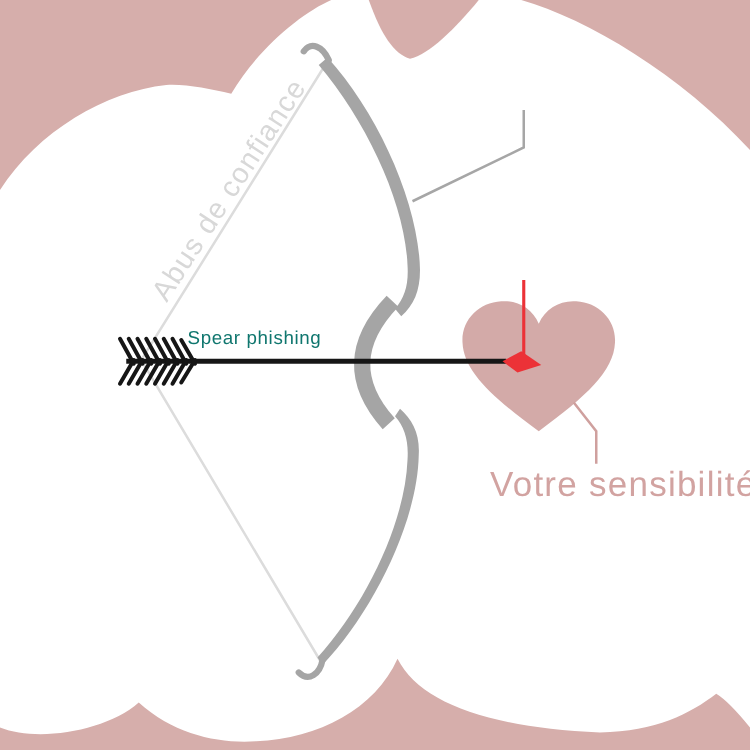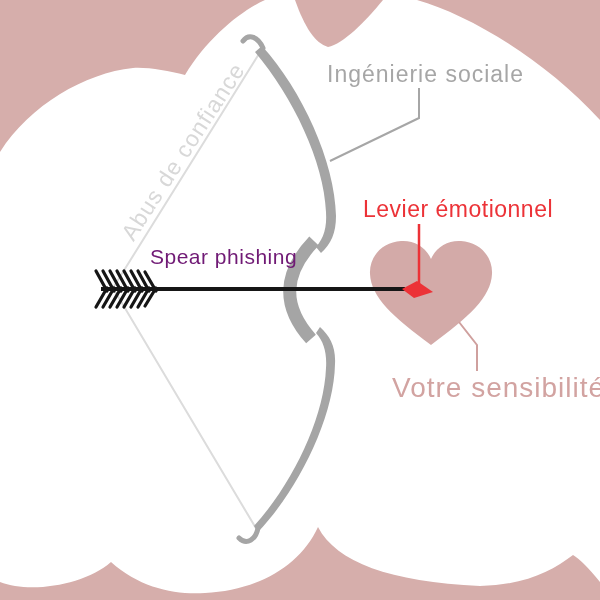--- a/index.html
+++ b/index.html
@@ -13,22 +13,22 @@
   .label-bowstring{
     left:84px;top:146px;width:190px;text-align:center;
     font-size:23px;letter-spacing:1px;color:#d8d8d8;
     transform:rotate(-57deg);
   }
   .label-bow{
     left:327px;top:62px;
     font-size:23px;letter-spacing:1px;color:#a6a6a6;
   }
   .label-arrow{
-    left:150px;top:245px;
-    font-size:21px;letter-spacing:0.5px;color:#701a75;
+    left:150px;top:263px;
+    font-size:15px;letter-spacing:0.5px;color:#0f766e;
   }
   .label-lever{
     left:363px;top:197px;
     font-size:23px;letter-spacing:0.5px;color:#ec3237;
   }
   .label-heart{
     left:392px;top:373px;
     font-size:28px;letter-spacing:1px;color:#d2a3a1;
   }
 </style>
@@ -86,17 +86,15 @@
         <line x1="135" y1="288" x2="124" y2="307"></line>
         <line x1="142" y1="288" x2="131" y2="307"></line>
         <line x1="149" y1="288" x2="138" y2="307"></line>
         <line x1="156" y1="288" x2="145" y2="306"></line>
       </g>
       <polygon points="402,289 417,281 433,292 414,298" fill="#ec3237"></polygon>
     </g>
   </svg>
 
   <div class="label label-bowstring">Abus de confiance</div>
-  <div class="label label-bow">Ingénierie sociale</div>
   <div class="label label-arrow">Spear phishing</div>
-  <div class="label label-lever">Levier émotionnel</div>
   <div class="label label-heart">Votre sensibilité</div>
 </div>
 
 </body></html>

